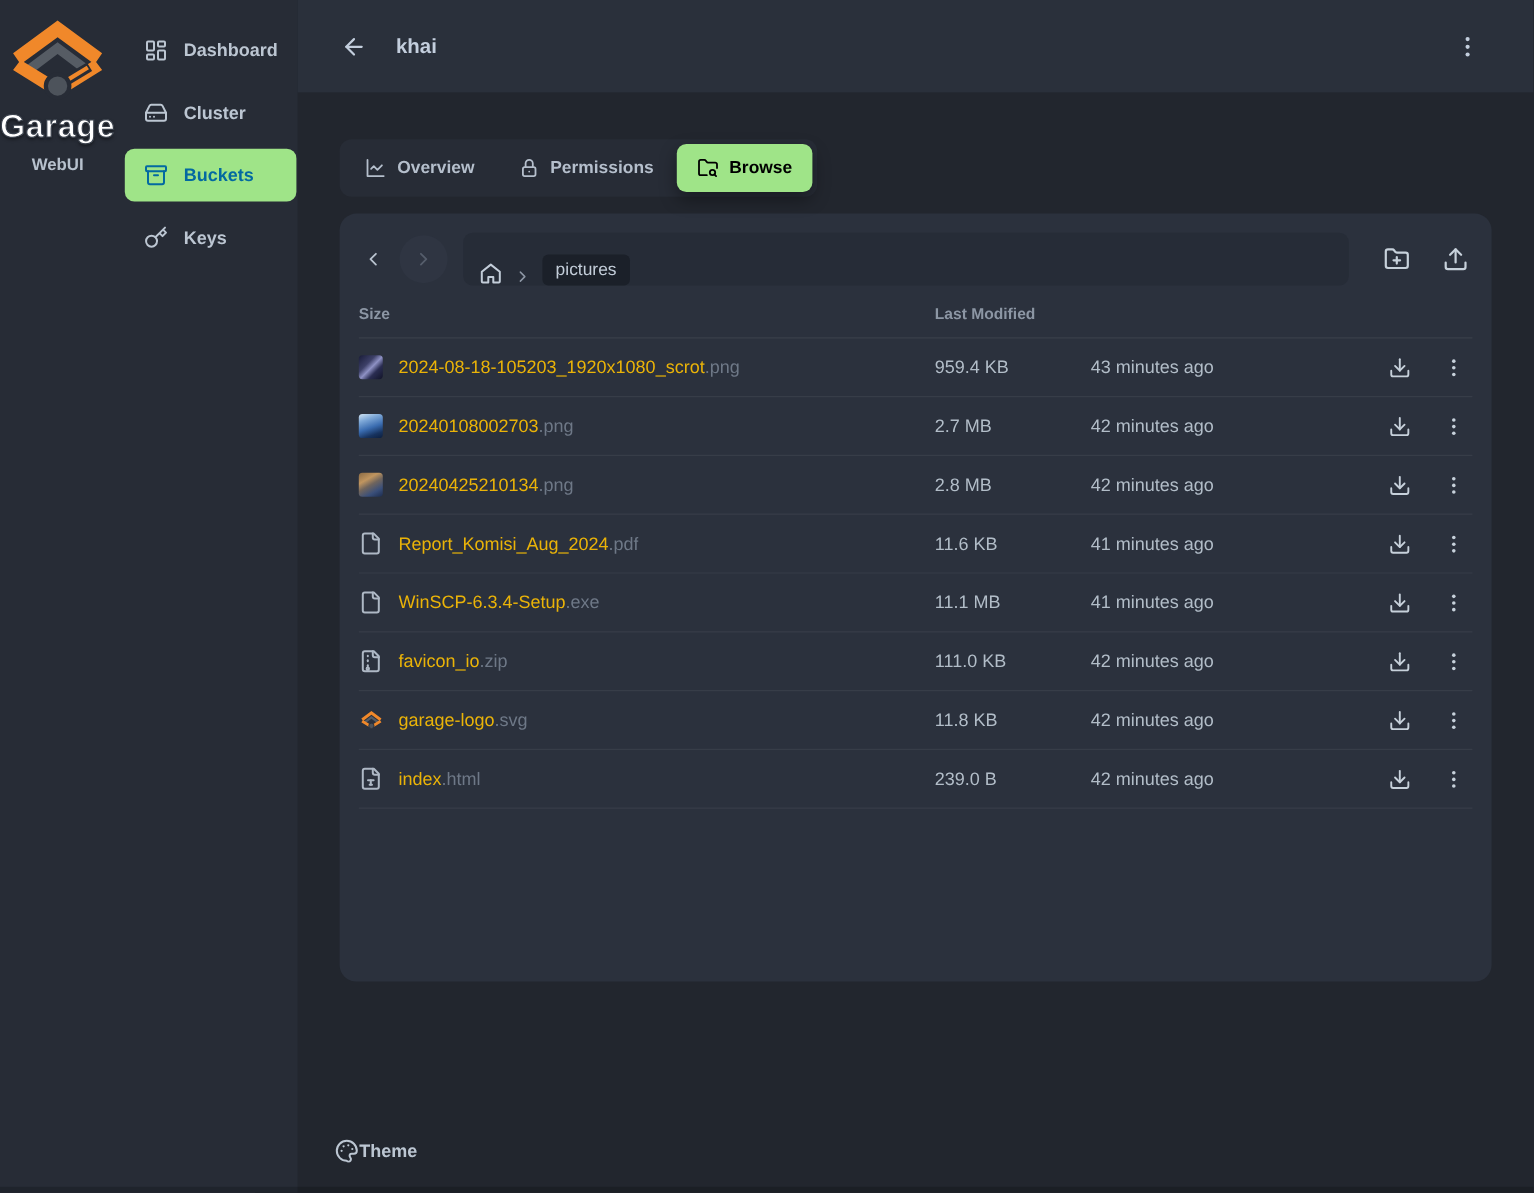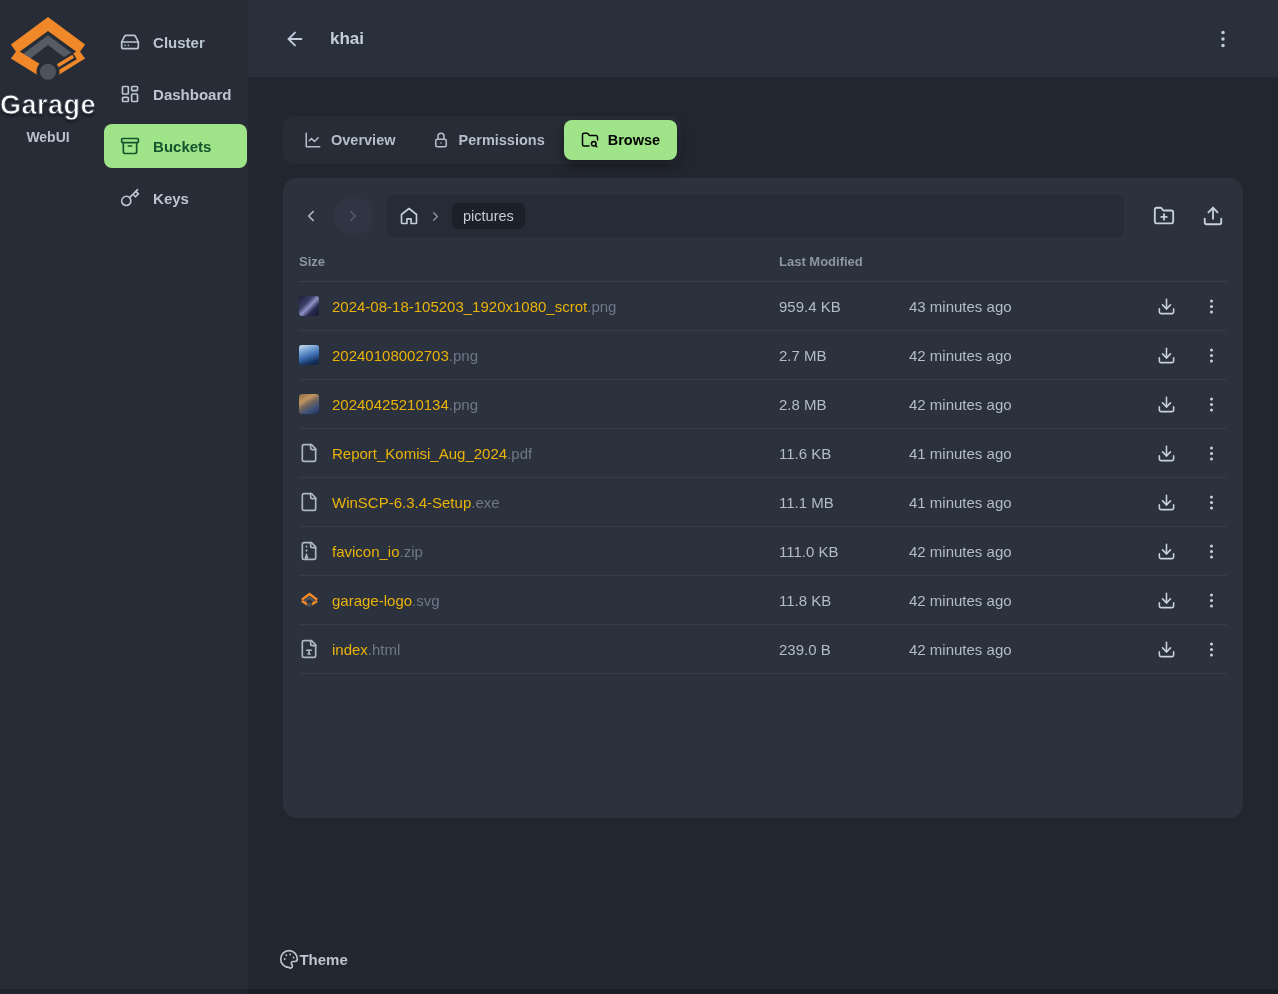--- a/index.html
+++ b/index.html
@@ -22,21 +22,21 @@
     -webkit-text-stroke:1px #3a414c;
     text-shadow:0 2px 3px rgba(0,0,0,.55);
   }
   .logo-sub { font-size:14px; font-weight:700; color:#b7c1cd; margin-top:8px; }
   .nav { margin-top:20px; padding:0 8px; display:flex; flex-direction:column; gap:8px; }
   .nav-item {
     height:44px; border-radius:8px; display:flex; align-items:center; gap:13px;
     padding:0 16px; color:#bcc6d2; font-size:15px; font-weight:600; cursor:pointer;
   }
   .nav-item svg { width:20px; height:20px; }
-  .nav-item.active { background:#9fe488; color:#14532d; }
+  .nav-item.active { background:#9fe488; color:#0369a1; }
   .sidebar-footer { margin-top:auto; padding:0 24px 13px; }
   .theme-item { display:flex; align-items:center; color:#bcc6d2; font-size:15px; font-weight:700; height:44px; cursor:pointer; }
   .theme-item svg { width:20px; height:20px; }
 
   
   .main { flex:1; display:flex; flex-direction:column; min-width:0; }
   .topbar { height:77px; flex-shrink:0; background:#2a303b; display:flex; align-items:center; padding:0 44px 0 36px; }
   .back-btn { width:22px; height:22px; color:#c3cedd; cursor:pointer; }
   .page-title { margin-left:24px; font-size:17px; font-weight:600; color:#c3cedd; }
   .topbar-kebab { margin-left:auto; width:22px; height:22px; color:#c3cedd; cursor:pointer; }
@@ -52,21 +52,21 @@
 
   .card { margin-top:14px; width:960px; height:640px; background:#2b313d; border-radius:14px; padding:16px; }
 
   
   .toolbar { display:flex; align-items:center; height:44px; }
   .nav-chev { width:24px; height:40px; display:flex; align-items:center; justify-content:center; color:#b9c3cf; cursor:pointer; }
   .nav-chev svg { width:18px; height:18px; }
   .nav-chev.disabled { width:40px; height:40px; border-radius:50%; background:#2f3542; color:#555d6b; margin-left:10px; cursor:default; }
   .breadcrumb {
     margin-left:13px; width:738px; height:44px; background:#262c37; border-radius:8px;
-    display:flex; align-items:center; padding:0 13px; gap:9px;
+    display:flex; align-items:flex-end; padding:0 13px; gap:9px;
   }
   .crumb-home { width:20px; height:20px; color:#c3cdd9; cursor:pointer; }
   .crumb-sep { width:15px; height:15px; color:#8d97a5; }
   .crumb-chip { background:#1b2029; color:#c3cdd9; font-size:14.5px; padding:5px 11px; border-radius:5px; cursor:pointer; }
   .toolbar-actions { margin-left:auto; display:flex; align-items:center; gap:27px; padding-right:3px; color:#c7d1db; }
   .toolbar-actions svg { width:22px; height:22px; cursor:pointer; }
 
   
   .thead, .trow { display:grid; grid-template-columns:minmax(0,1fr) 130px 230px 88px; align-items:center; }
   .thead { padding:16px 0 12px; border-bottom:1px solid rgba(255,255,255,.07); color:#8c96a4; font-size:13px; font-weight:700; }
@@ -214,29 +214,29 @@
   <div class="logo-wrap">
     <svg class="logo-svg">
         <use href="#i-garage"></use>
       </svg>
     <div class="logo-title">Garage</div>
     <div class="logo-sub">WebUI</div>
   </div>
   <nav class="nav">
     <div class="nav-item">
       <svg class="ic">
+          <use href="#i-dashboard"></use>
+        </svg>
+      <span>Dashboard</span>
+    </div>
+    <div class="nav-item">
+      <svg class="ic">
           <use href="#i-harddrive"></use>
         </svg>
       <span>Cluster</span>
-    </div>
-    <div class="nav-item">
-      <svg class="ic">
-          <use href="#i-dashboard"></use>
-        </svg>
-      <span>Dashboard</span>
     </div>
     <div class="nav-item active">
       <svg class="ic">
           <use href="#i-archive"></use>
         </svg>
       <span>Buckets</span>
     </div>
     <div class="nav-item">
       <svg class="ic">
           <use href="#i-key"></use>

